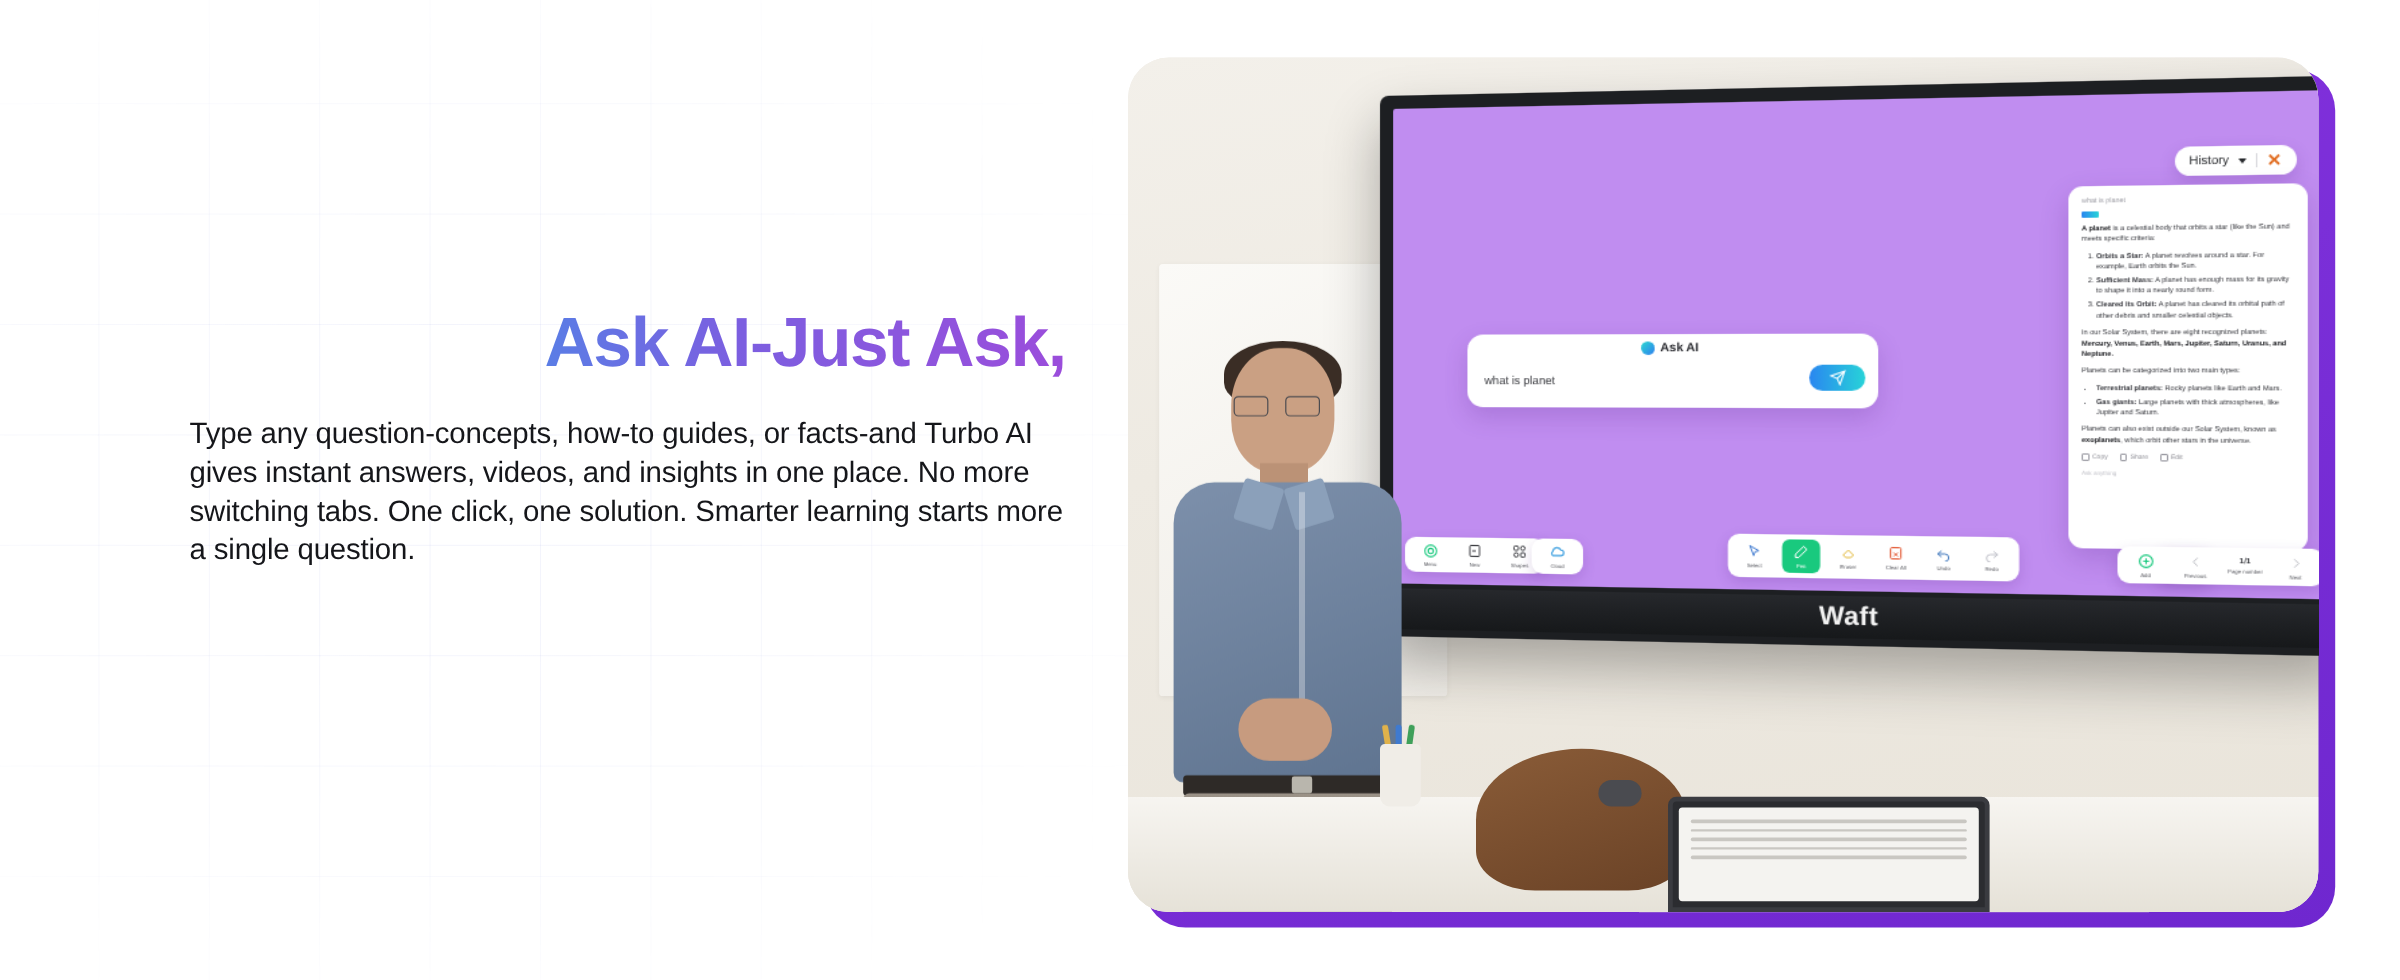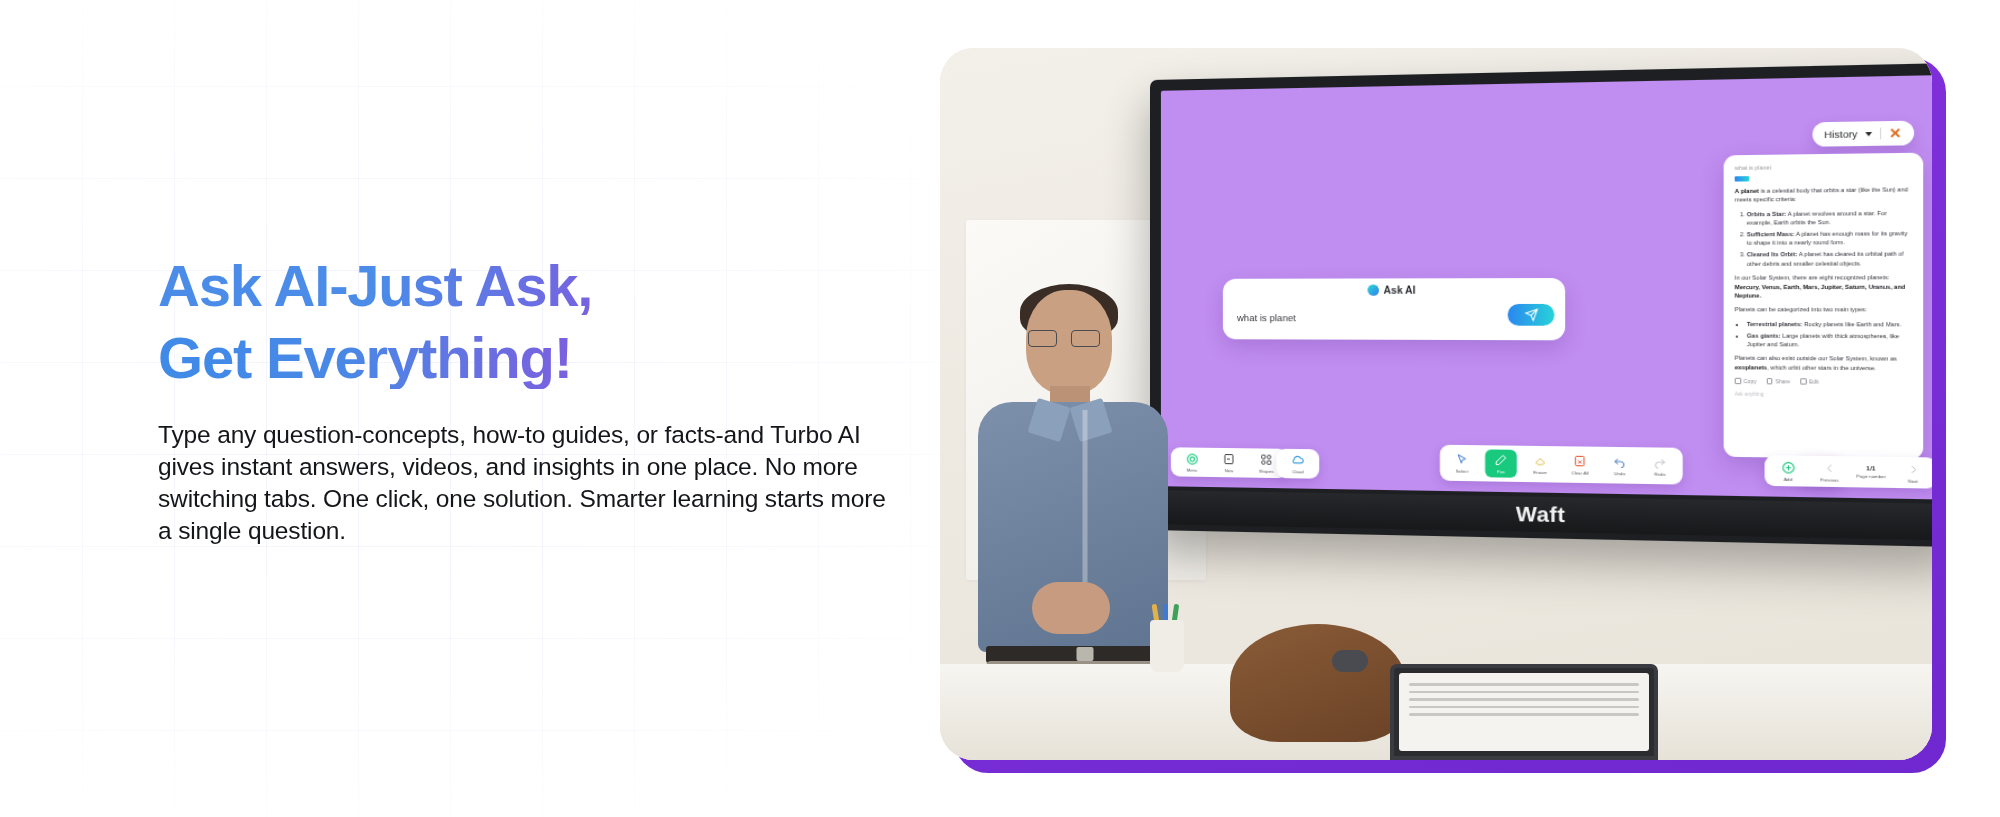--- a/index.html
+++ b/index.html
@@ -22,21 +22,21 @@
     mask-image:radial-gradient(ellipse 760px 560px at 400px 400px, #000 18%, rgba(0,0,0,.55) 58%, transparent 88%);
     pointer-events:none;
   }
 
   
   .copy{
     position:absolute; left:158px; top:255px; width:730px;
   }
   .headline{
     font-size:58px; font-weight:bold; letter-spacing:-1.2px;
-    line-height:1.06; white-space:nowrap;
+    line-height:1.06; white-space:nowrap;text-align:right;
   }
   .hl-1{
     background:linear-gradient(90deg,#4a8ce8 0%,#4a8ce8 30%,#7b5fe0 62%,#9b4ddb 100%);
     -webkit-background-clip:text; background-clip:text; color:transparent;
     display:block;
   }
   .hl-2{
     background:linear-gradient(90deg,#3f8ae8 0%,#4a88e6 26%,#8a53dd 66%,#9642d6 100%);
     -webkit-background-clip:text; background-clip:text; color:transparent;
     display:block; margin-top:11px;
@@ -215,21 +215,20 @@
     background:#4a4b50; border-radius:12px; }
 </style>
 </head>
 <body>
 
 <div class="grid-bg"></div>
 
 <section class="copy">
   <h1 class="headline">
     <span class="hl-1">Ask AI-Just Ask,</span>
-    <span class="hl-2">Get Everything!</span>
   </h1>
   <p class="body-copy">Type any question-concepts, how-to guides, or facts-and Turbo AI gives instant answers, videos, and insights in one place. No more switching tabs. One click, one solution. Smarter learning starts more a single question.</p>
 </section>
 
 <div class="photo-wrap">
   <div class="accent"></div>
   <div class="photo">
     <div class="wall"></div>
     <div class="wb-white"></div>
 

